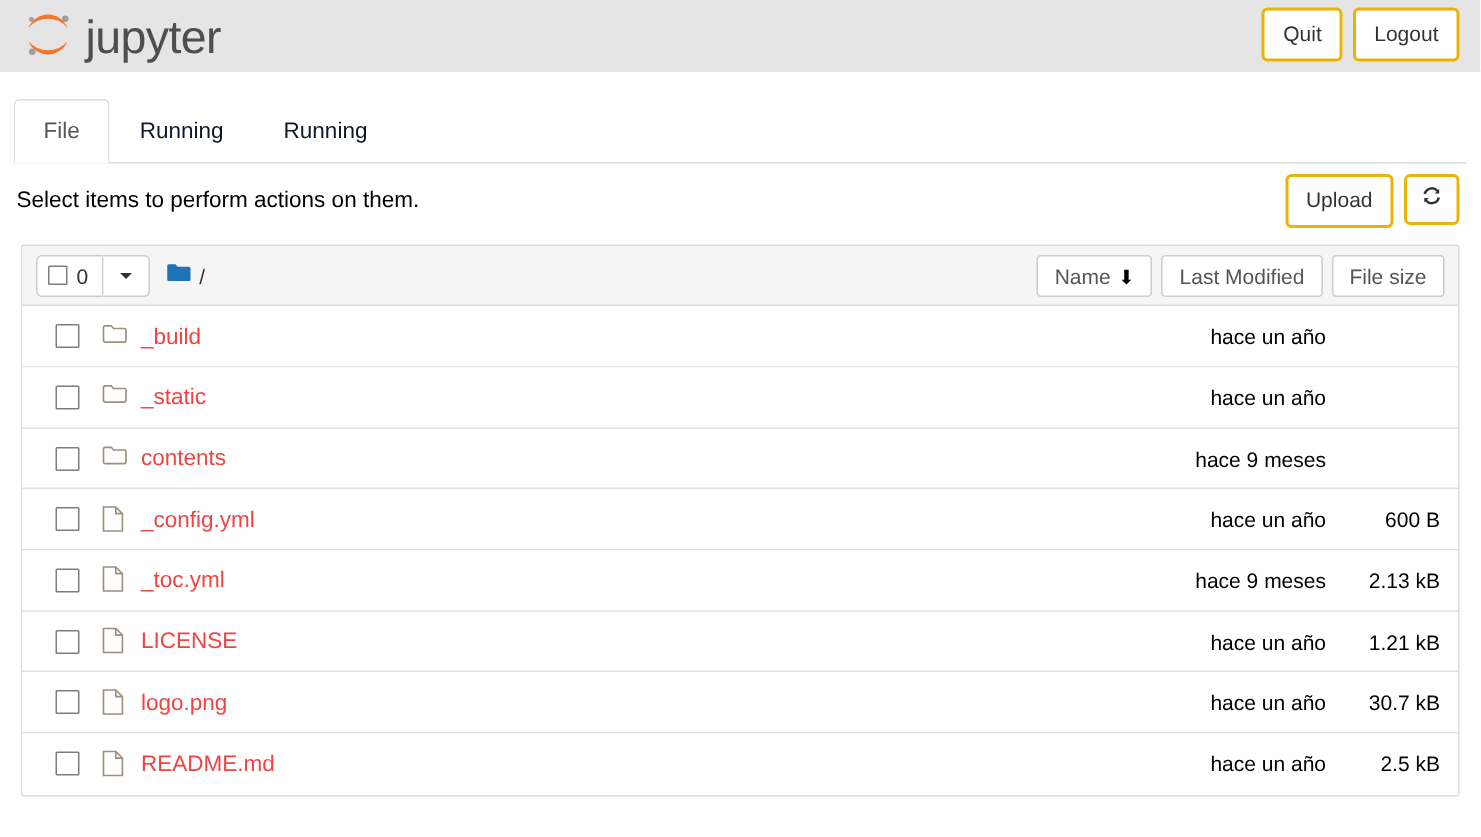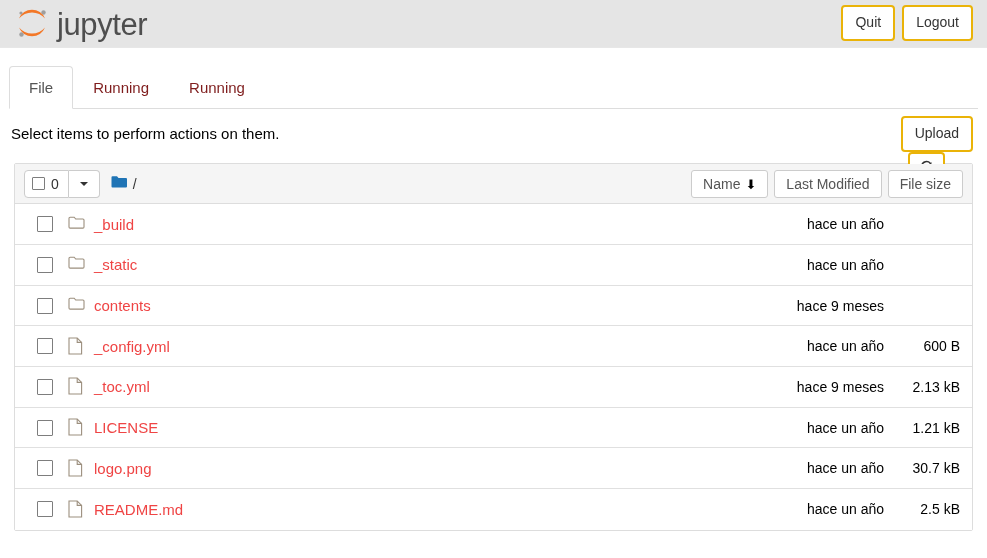--- a/index.html
+++ b/index.html
@@ -73,21 +73,21 @@
     border-bottom: 1px solid #dddddd;
   }
   .tab {
     margin-bottom: -1px;
   }
   .tab a {
     display: block;
     padding: 10px 19px;
     font-size: 15px;
     line-height: 1.42;
-    color: #7f1d1d;
+    color: #0f172a;
     text-decoration: none;
     border: 1px solid transparent;
     border-radius: 4px 4px 0 0;
     cursor: pointer;
   }
   .tab.active a {
     color: #555555;
     background: #ffffff;
     border-color: #dddddd #dddddd transparent;
     cursor: default;
@@ -105,21 +105,20 @@
     top: 16px;
     font-size: 15px;
     color: #000000;
   }
   .action-buttons {
     position: absolute;
     right: 14px;
     top: 7px;
     display: flex;
     align-items: flex-start;
-    flex-direction: column;
   }
   .btn-group { display: flex; }
   .btn-group .btn:not(:first-child) {
     margin-left: -1px;
     border-top-left-radius: 0;
     border-bottom-left-radius: 0;
   }
   .btn-group .btn:not(:last-child) {
     border-top-right-radius: 0;
     border-bottom-right-radius: 0;

